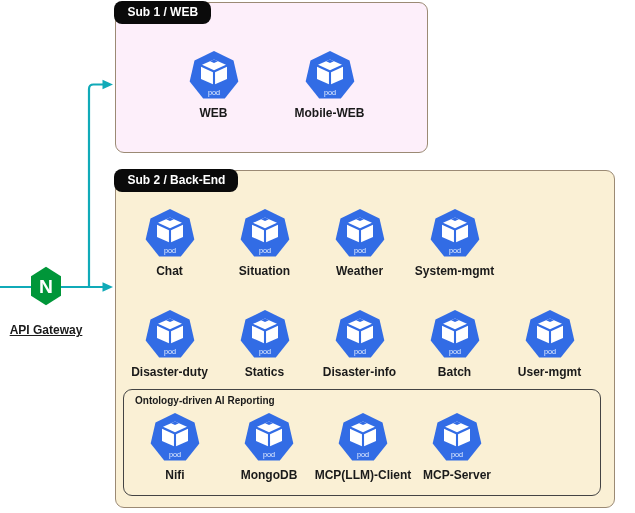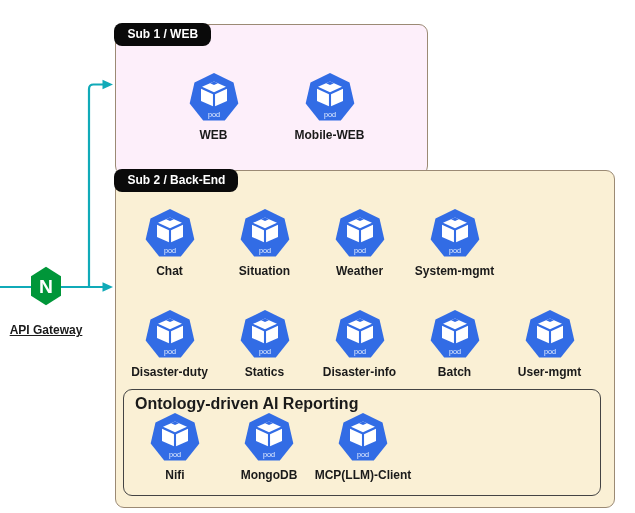--- a/index.html
+++ b/index.html
@@ -5,29 +5,29 @@
   html,body{margin:0;padding:0;background:#fff;font-family:"Liberation Sans",sans-serif;}
   .canvas{position:relative;width:635px;height:513px;background:#fff;overflow:hidden;}
 
   
   .arrows{position:absolute;left:0;top:0;width:635px;height:513px;z-index:1;pointer-events:none;}
   .arrow-line{stroke:var(--arrow);stroke-width:2.2;fill:none;stroke-linejoin:round;stroke-linecap:butt;}
   .arrow-head{fill:var(--arrow);stroke:none;}
 
   
   .subnet{position:absolute;border:1.6px solid var(--box-border);border-radius:9px;z-index:2;box-sizing:border-box;}
-  .subnet.sub1{left:115px;top:24px;width:313px;height:151px;background:var(--sub1-bg);}
+  .subnet.sub1{left:115px;top:2px;width:313px;height:151px;background:var(--sub1-bg);}
   .subnet.sub2{left:115px;top:170px;width:500px;height:338px;background:var(--sub2-bg);padding-left:40px;}
   .tab{position:absolute;top:-1.6px;left:-1.6px;background:var(--tab-bg);color:var(--tab-text);
        font-size:12px;font-weight:700;padding:4px 13px 5px 13px;border-radius:8px;white-space:nowrap;}
 
   
   .group-box{position:absolute;left:7px;top:218px;width:478px;height:107px;border:1.5px solid var(--group-border);
              border-radius:9px;box-sizing:border-box;}
-  .group-title{position:absolute;top:5px;left:11px;font-size:16px;font-weight:600;color:var(--label-text);white-space:nowrap;text-align:center;}
+  .group-title{position:absolute;top:5px;left:11px;font-size:10px;font-weight:600;color:var(--label-text);white-space:nowrap;text-align:center;}
 
   
   .pod-row{position:absolute;display:flex;}
   .row-sub1{top:47px;left:0;right:0;justify-content:center;gap:16px;}
   .row-sub1 .pod-item{width:100px;}
   .row-s2a{top:37px;left:6px;}
   .row-s2b{top:138px;left:6px;}
   .row-s2a .pod-item,.row-s2b .pod-item{width:95px;}
   .row-group{top:22px;left:4px;}
   .row-group .pod-item{width:94px;}
@@ -187,18 +187,24 @@
     <div class="pod-label">MongoDB</div>
   </div>
 
   <div class="pod-item">
     <svg class="pod-icon" viewBox="0 0 100 96">
       <use href="#pod-symbol"></use>
     </svg>
     <div class="pod-label">MCP(LLM)-Client</div>
   </div>
 
+  <div class="pod-item">
+    <svg class="pod-icon" viewBox="0 0 100 96">
+      <use href="#pod-symbol"></use>
+    </svg>
+    <div class="pod-label">MCP-Server</div>
+  </div>
 
 </div>
     </div>
   </div>
 
 </div>
 
 </body></html>

